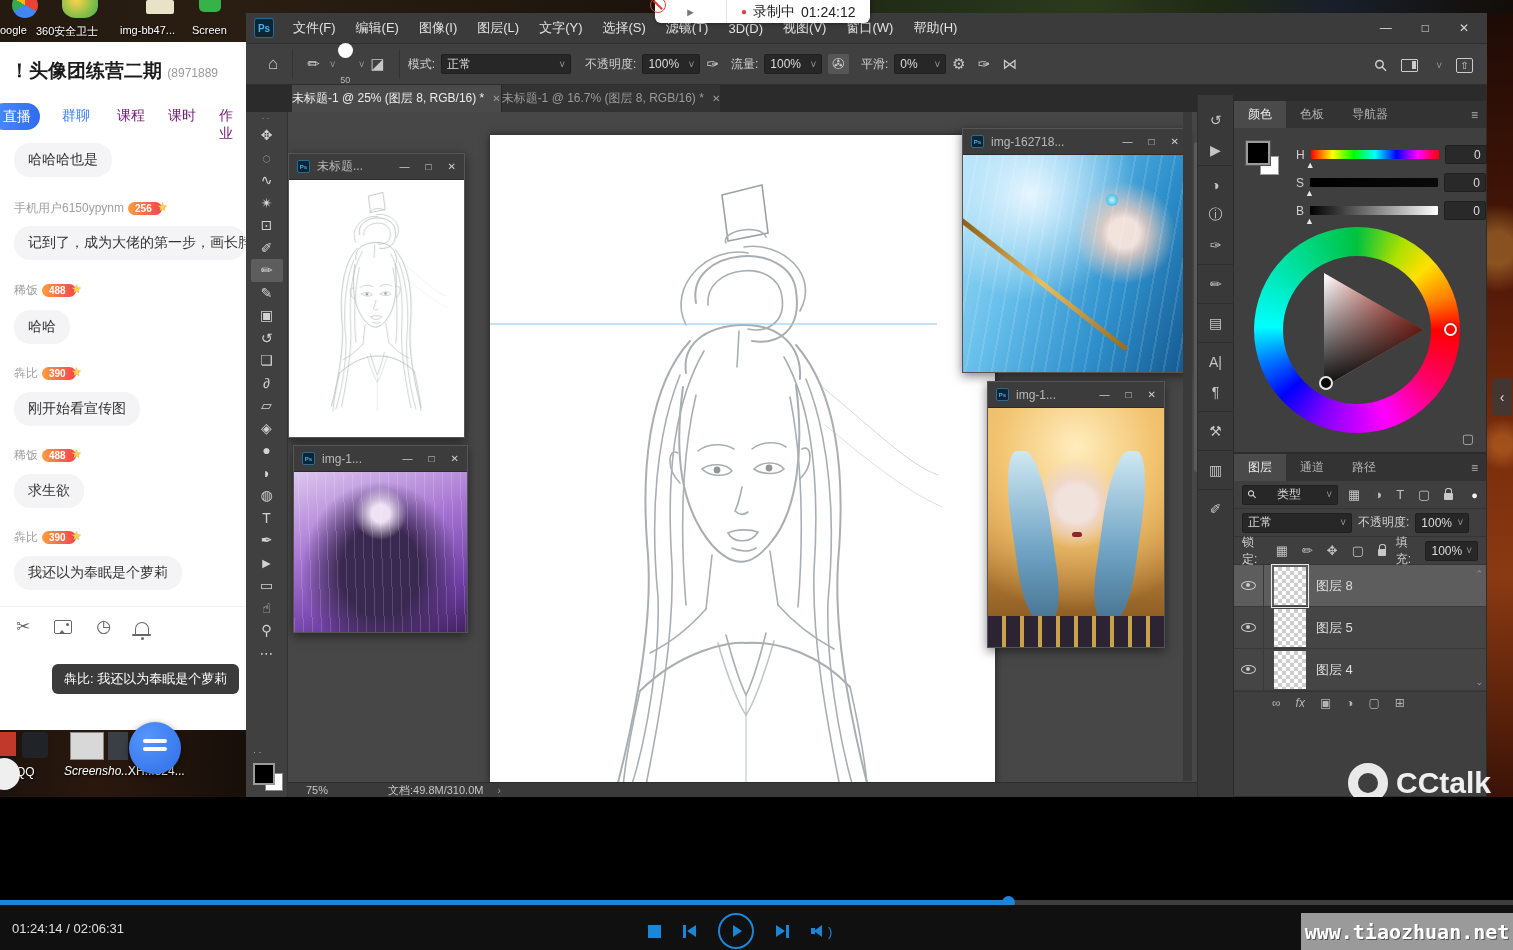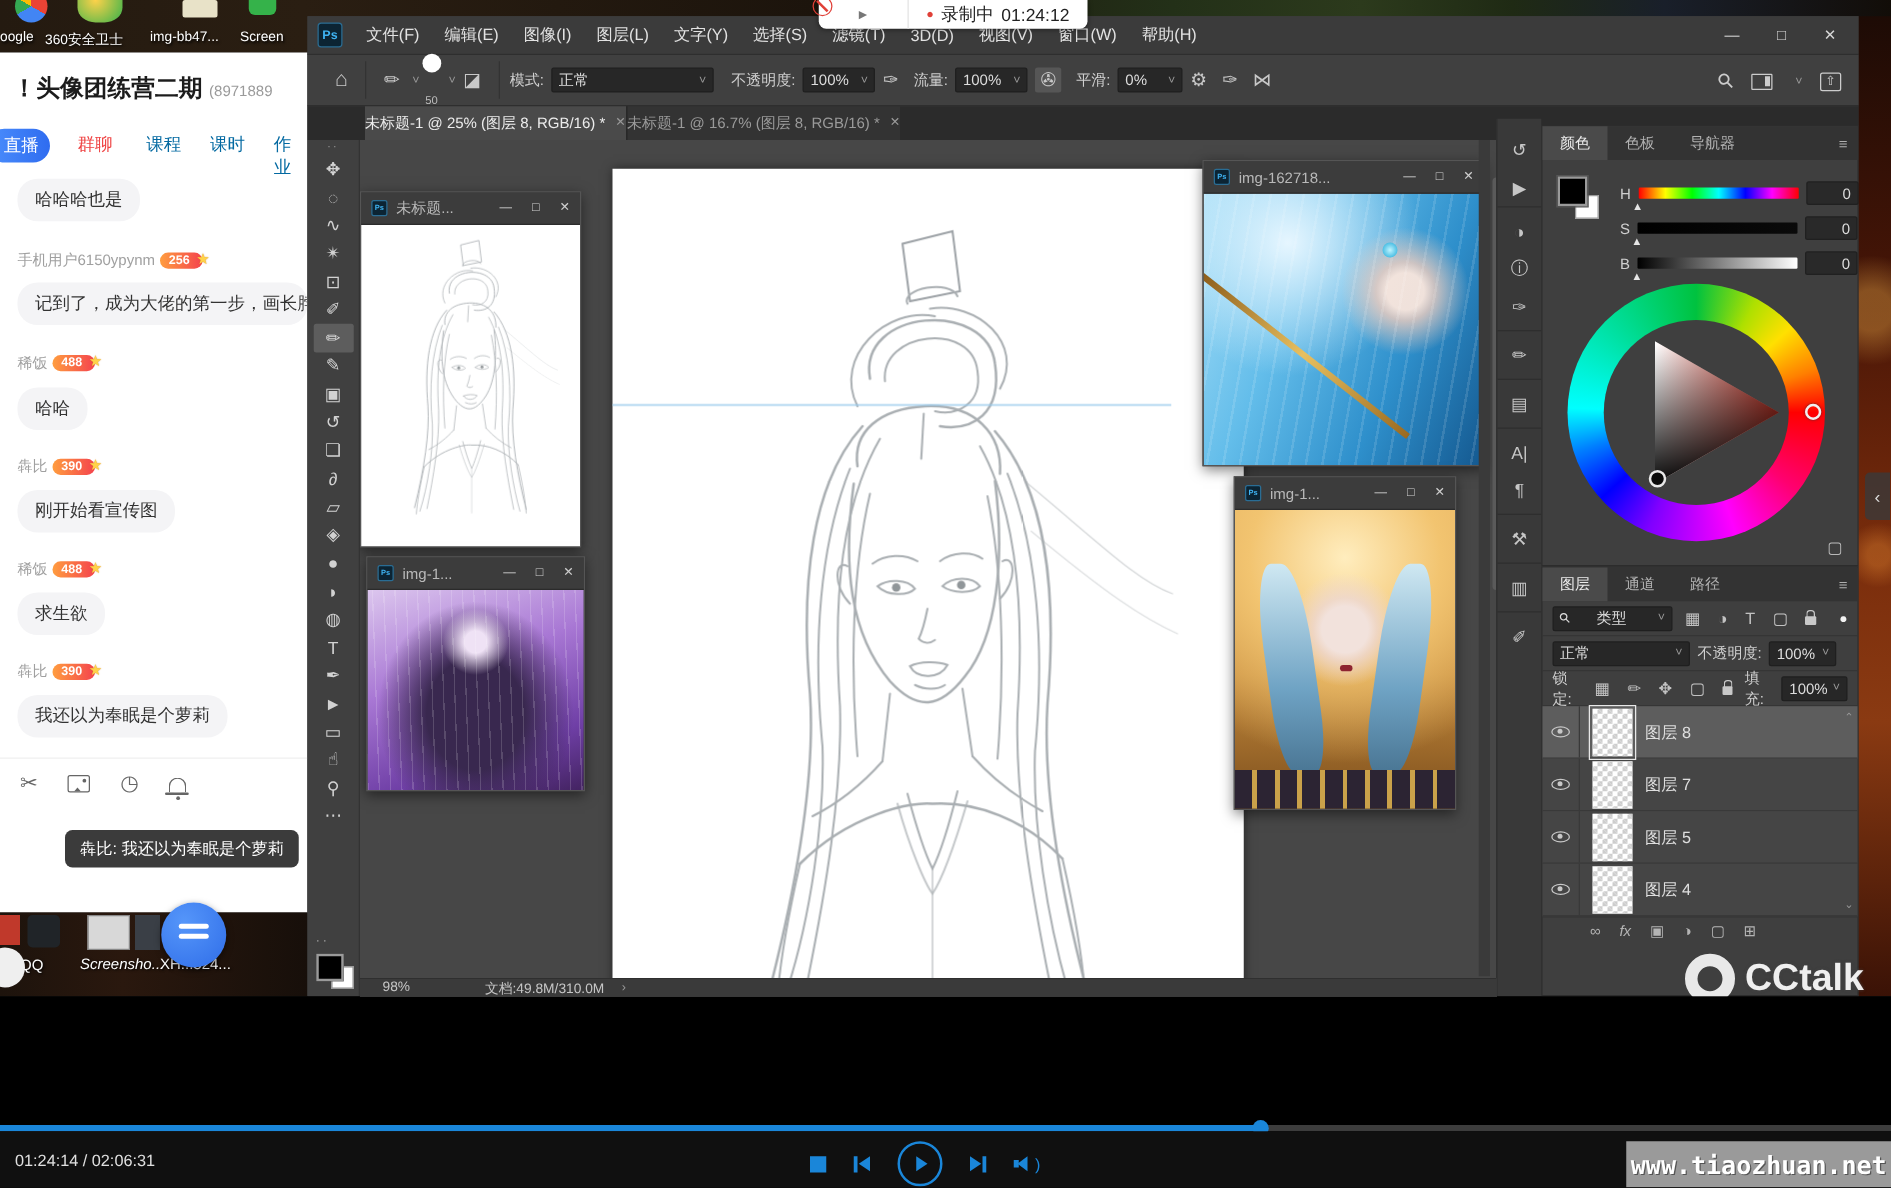--- a/index.html
+++ b/index.html
@@ -11,22 +11,22 @@
     background:linear-gradient(90deg,#241a10 0%,#2a1e12 16%,#1c140c 43%,#233018 62%,#2c3a1c 72%,#1f2a14 80%,#191f2a 88%,#120d08 100%);}
   .dt-label{position:absolute;top:24px;color:#fff;font-size:11px;text-shadow:1px 1px 2px #000;white-space:nowrap;}
   .dt-blob{position:absolute;border-radius:50%;}
   
   .chat{position:absolute;left:0;top:42px;width:246px;height:688px;background:#fff;overflow:hidden;}
   .chat-title{position:absolute;left:10px;top:16px;font-size:19px;font-weight:bold;color:#1c1c1c;white-space:nowrap;}
   .chat-title small{font-size:12px;font-weight:normal;color:#9a9a9a;}
   .chat-tabs{position:absolute;left:0;top:61px;width:246px;height:28px;}
   .tab-pill{position:absolute;left:-10px;top:0;width:50px;height:27px;border-radius:14px;
     background:linear-gradient(90deg,#4b8efc,#2f6cf0);color:#fff;font-size:14px;display:flex;align-items:center;justify-content:flex-end;padding-right:9px;}
-  .ctab{position:absolute;top:4px;font-size:14px;color:#0369a1;}
-  .ctab.on{color:#ef4444;font-family:Liberation Mono, monospace;}
+  .ctab{position:absolute;top:4px;font-size:14px;color:#701a75;}
+  .ctab.on{color:#3b82f6;font-family:Liberation Mono, monospace;}
   .msg-user{position:absolute;font-size:12px;color:#a0a0a0;display:flex;align-items:center;gap:4px;white-space:nowrap;}
   .badge{display:inline-flex;align-items:center;background:linear-gradient(90deg,#ff9d3f,#f4434e);
     border-radius:8px;color:#fff;font-size:10px;font-weight:bold;padding:1px 10px 1px 7px;position:relative;}
   .badge .star{color:#ffd24a;font-size:12px;position:absolute;right:-6px;top:-2px;text-shadow:0 0 1px #c87818;}
   .bubble{position:absolute;background:#f4f4f6;border-radius:16px;padding:8px 14px;font-size:14px;color:#333;
     white-space:nowrap;max-width:232px;overflow:hidden;}
   .chat-toolbar{position:absolute;left:0;top:564px;width:246px;height:40px;border-top:1px solid #f0f0f0;display:flex;align-items:center;gap:24px;padding-left:16px;color:#666;}
   .cticon{font-size:17px;color:#666;}
   .picico{width:18px;height:14px;border:1.6px solid #666;border-radius:2px;position:relative;overflow:hidden;}
   .picico::before{content:"";position:absolute;right:2px;top:2px;width:3px;height:3px;border-radius:50%;background:#666;}
@@ -540,21 +540,21 @@
               </div>
           </div>
         </div>
 
         <div class="vscroll">
             <div class="thumb"></div>
           </div>
       </div>
 
       <div class="statusbar">
-        <span style="margin-left:18px;">98%</span>
+        <span style="margin-left:18px;">75%</span>
         <span style="margin-left:60px;">文档:49.8M/310.0M</span>
         <span class="caret" style="margin-left:14px;">›</span>
       </div>
 
       <div class="dockstrip">
         <span class="dock-ico">↺</span>
         <span class="dock-ico">▶</span>
         <div class="grp">
           <span class="dock-ico">◑</span>
           <span class="dock-ico">ⓘ</span>
@@ -682,27 +682,20 @@
           </span>
         </div>
         <div class="layer-list">
           <div class="lrow sel">
             <span class="eye-gutter">
                 <span class="eye"></span>
               </span>
             <span class="thumb sel"></span>
             <span class="lname">图层 8</span>
             <span class="lscroll" style="top:4px;">⌃</span>
-          </div>
-          <div class="lrow">
-            <span class="eye-gutter">
-                <span class="eye"></span>
-              </span>
-            <span class="thumb"></span>
-            <span class="lname">图层 7</span>
           </div>
           <div class="lrow">
             <span class="eye-gutter">
                 <span class="eye"></span>
               </span>
             <span class="thumb"></span>
             <span class="lname">图层 5</span>
           </div>
           <div class="lrow">
             <span class="eye-gutter">

